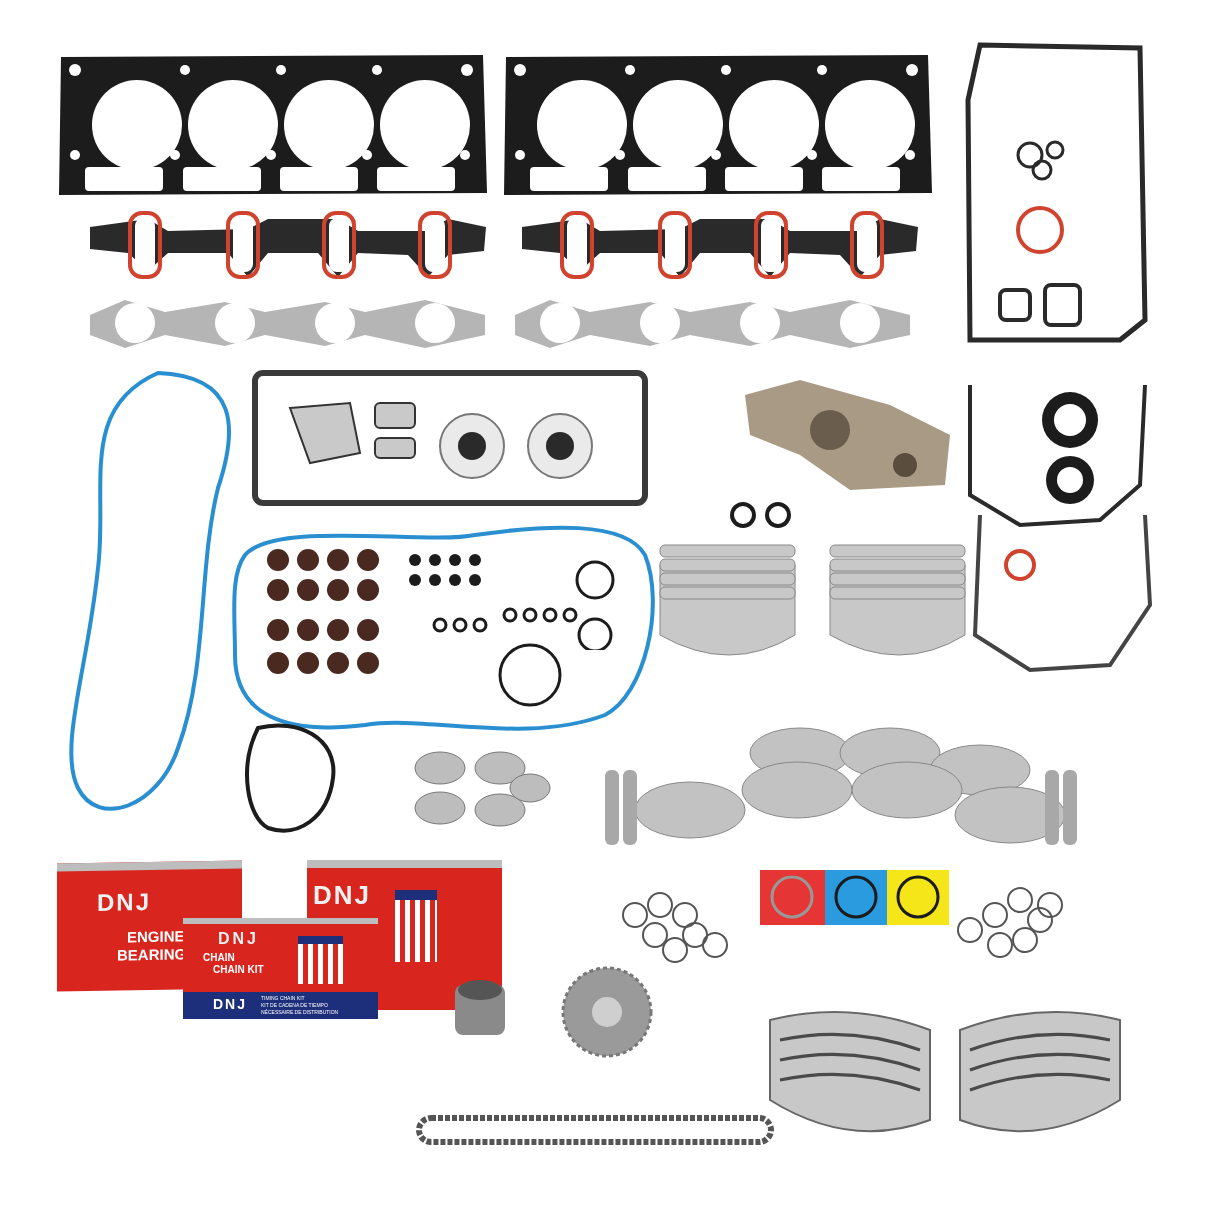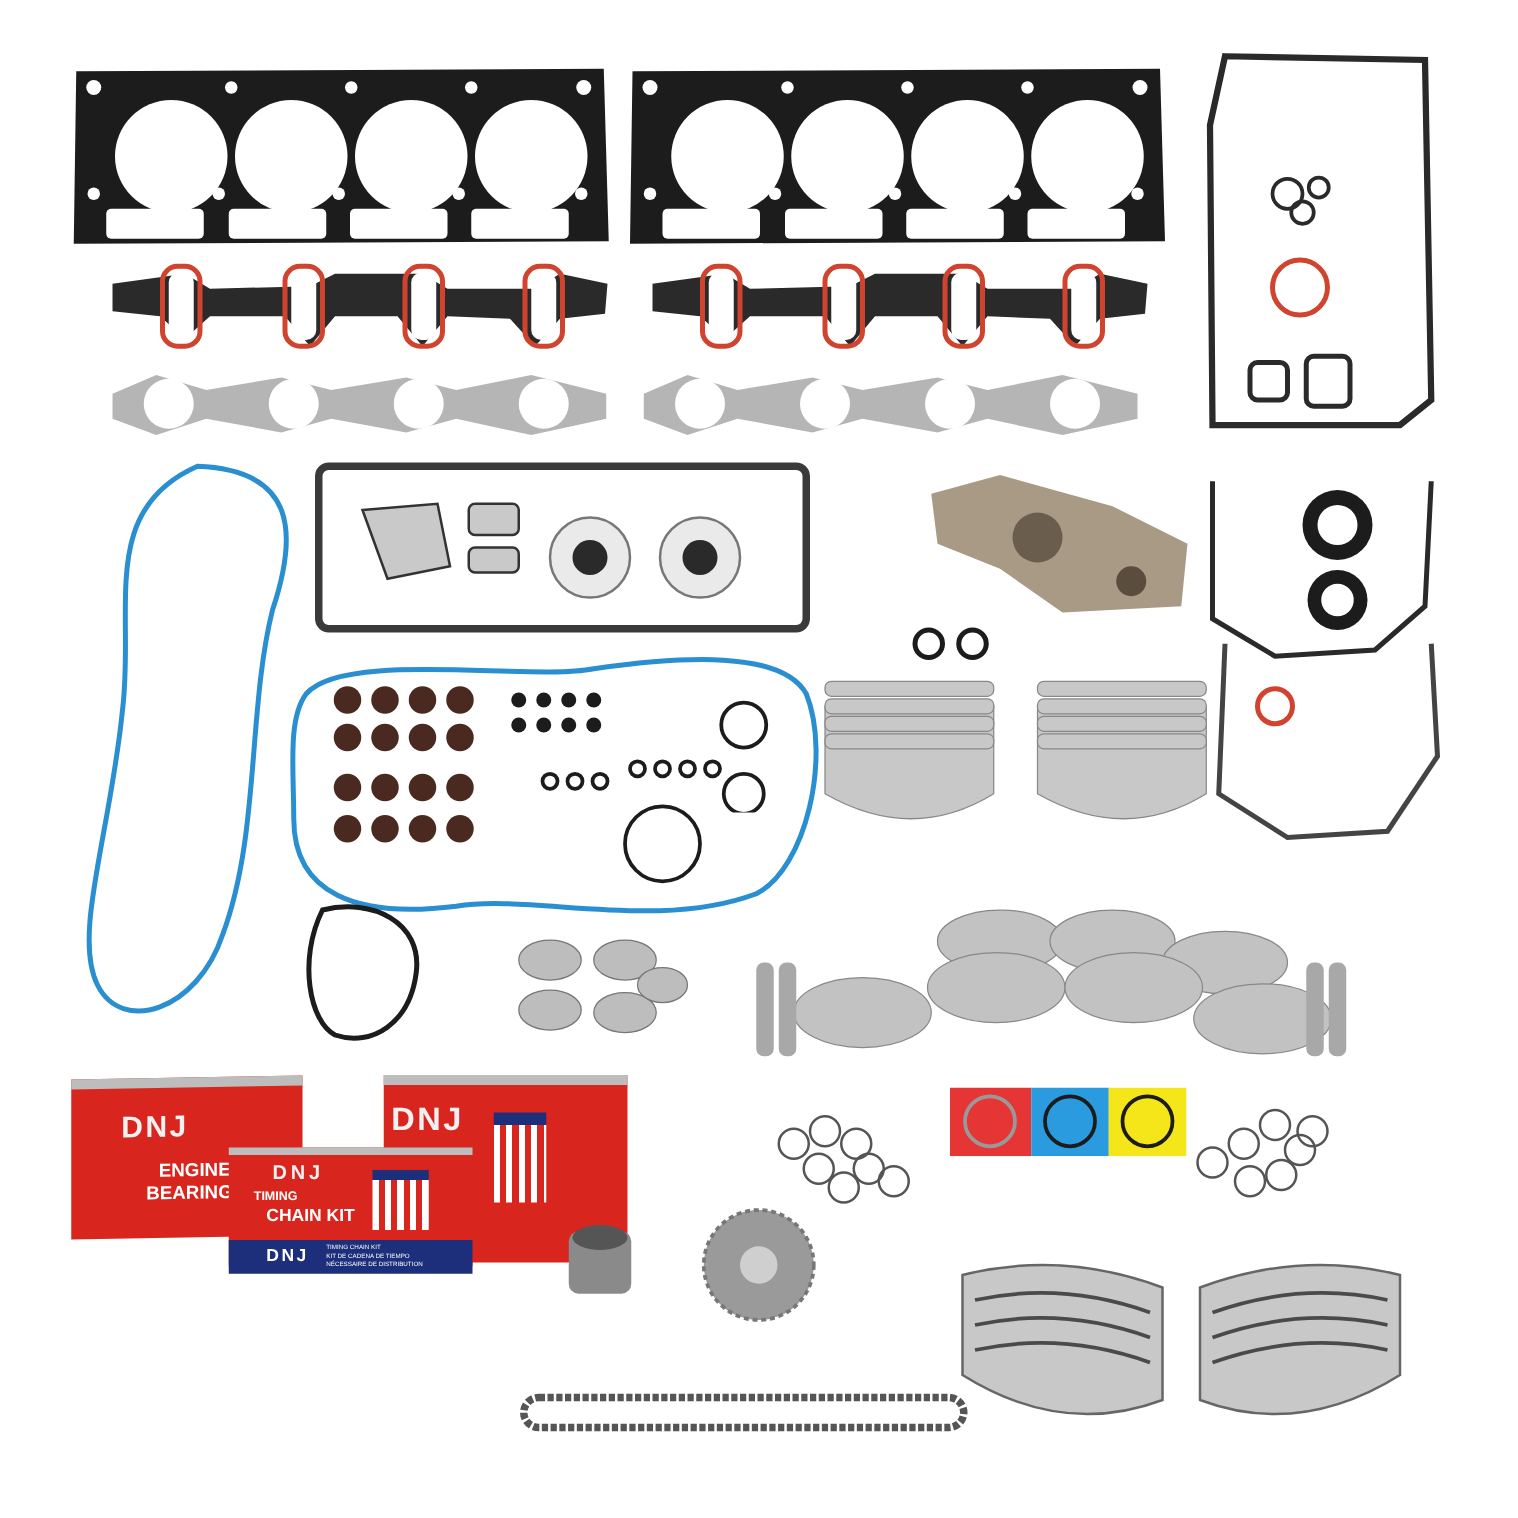--- a/index.html
+++ b/index.html
@@ -326,22 +326,22 @@
   <div class="box-label abs" style="left:60px;top:76px;color:#fff;font-size:15px;">BEARINGS</div>
 </div>
 <div class="abs" style="left:307px;top:860px;width:195px;height:150px;background:#d8261e;border-top:8px solid #bdbdbd;">
   <div class="box-label abs" style="left:6px;top:12px;color:#f1f1f1;font-size:26px;letter-spacing:2px;">DNJ</div>
   <div class="box-label abs" style="left:10px;top:52px;color:#fff;font-size:13px;">OIL</div>
   <div class="box-label abs" style="left:10px;top:66px;color:#fff;font-size:13px;">PUMP</div>
   <div class="abs" style="left:88px;top:22px;width:42px;height:72px;background:repeating-linear-gradient(90deg,#fff 0 5px,#d8261e 5px 10px);border-top:10px solid #1d2f7a;"></div>
 </div>
 <div class="abs" style="left:183px;top:918px;width:195px;height:95px;background:#d8261e;border-top:6px solid #bdbdbd;">
   <div class="box-label abs" style="left:35px;top:6px;color:#f1f1f1;font-size:16px;letter-spacing:3px;">DNJ</div>
-  <div class="box-label abs" style="left:20px;top:28px;color:#fff;font-size:10px;">TIMING</div>
-  <div class="box-label abs" style="left:30px;top:40px;color:#fff;font-size:14px;">CHAIN KIT</div>
+  <div class="box-label abs" style="left:20px;top:28px;color:#fff;font-size:10px;">CHAIN</div>
+  <div class="box-label abs" style="left:30px;top:40px;color:#fff;font-size:10px;">CHAIN KIT</div>
   <div class="abs" style="left:115px;top:12px;width:45px;height:48px;background:repeating-linear-gradient(90deg,#fff 0 5px,#d8261e 5px 10px);border-top:8px solid #1d2f7a;"></div>
   <div class="abs" style="left:0;top:68px;width:195px;height:27px;background:#1d2f7a;">
     <span class="box-label abs" style="left:30px;top:4px;color:#fff;font-size:14px;letter-spacing:2px;">DNJ</span>
     <span class="abs" style="left:78px;top:3px;color:#fff;font-size:5px;">TIMING CHAIN KIT</span>
     <span class="abs" style="left:78px;top:10px;color:#fff;font-size:5px;">KIT DE CADENA DE TIEMPO</span>
     <span class="abs" style="left:78px;top:17px;color:#fff;font-size:5px;">NÉCESSAIRE DE DISTRIBUTION</span>
   </div>
 </div>
 
 <div class="abs" style="left:450px;top:975px;">

